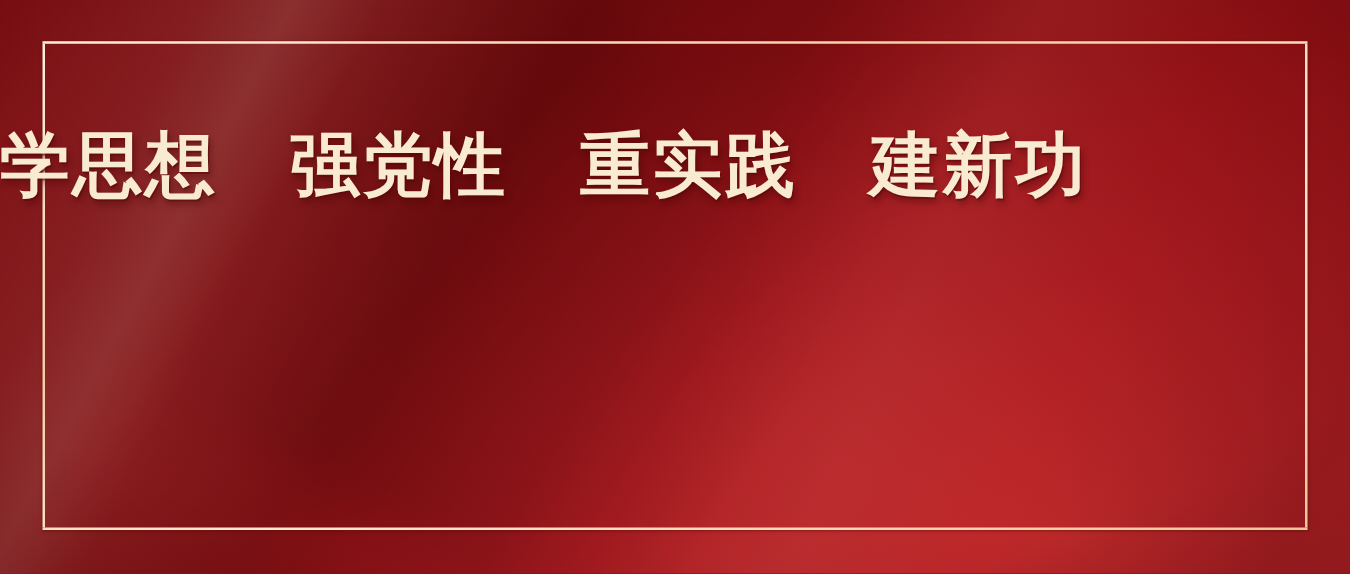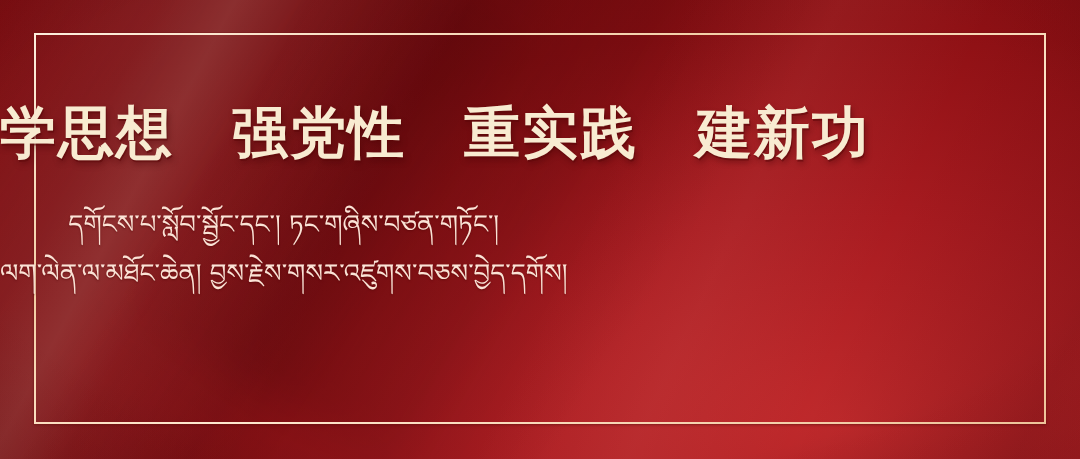--- a/index.html
+++ b/index.html
@@ -173,19 +173,15 @@
     <div class="headline">
       <span class="seg">学思想</span>
       <span class="gap"></span>
       <span class="seg">强党性</span>
       <span class="gap"></span>
       <span class="seg">重实践</span>
       <span class="gap"></span>
       <span class="seg">建新功</span>
     </div>
 
-    <div class="tibetan-block">
-      <div class="tibetan-line">དགོངས་པ་སློབ་སྦྱོང་དང་། ཏང་གཞིས་བཙན་གཏོང་།</div>
-      <div class="tibetan-line">ལག་ལེན་ལ་མཐོང་ཆེན། བྱས་རྗེས་གསར་འཛུགས་བཅས་བྱེད་དགོས།</div>
-    </div>
 
   </div>
 </div>
 
 </body></html>

